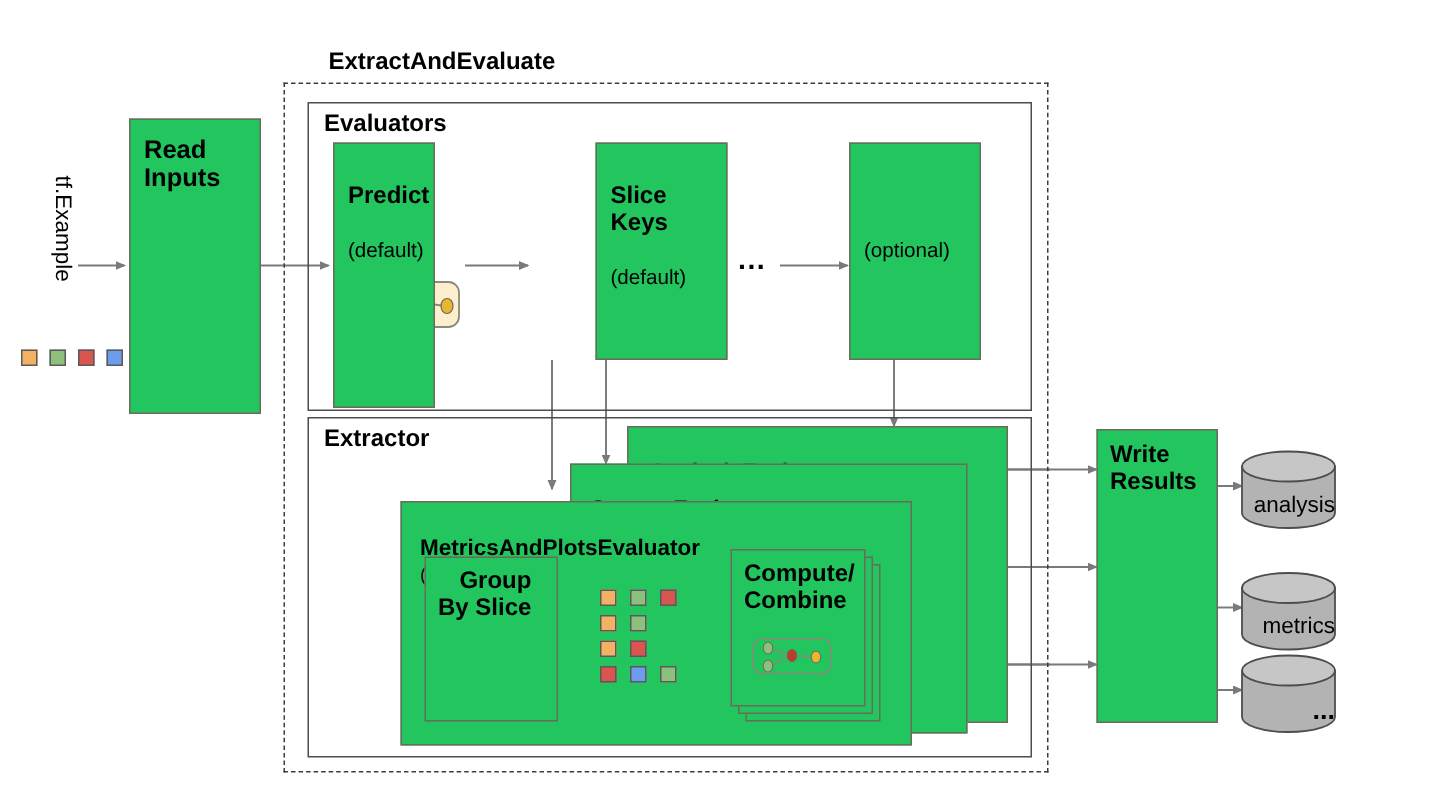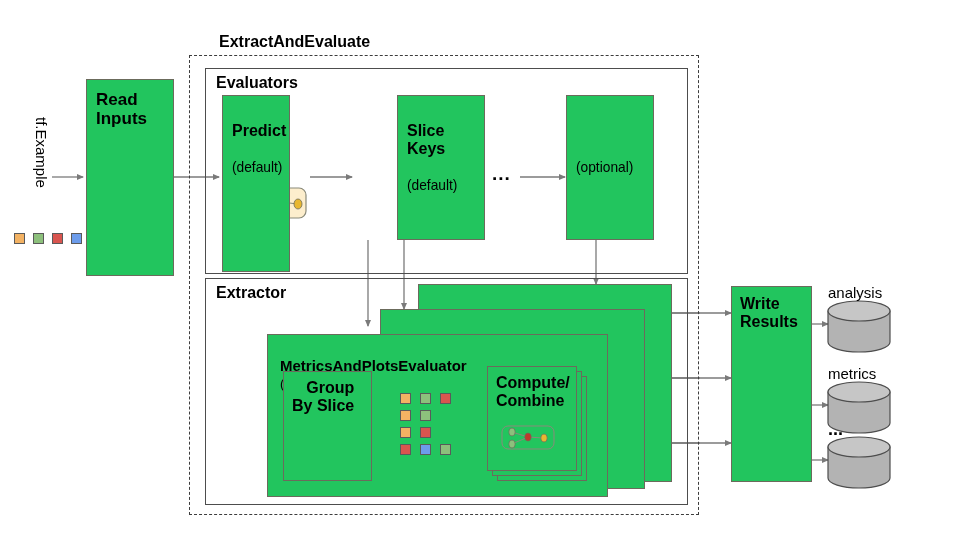--- a/index.html
+++ b/index.html
@@ -67,23 +67,24 @@
   svg.overlay {
     position: absolute;
     left: 0; top: 0;
     width: 960px; height: 540px;
     pointer-events: none;
   }
   .cyl-top { fill: #c6c6c6; stroke: #4d4d4d; stroke-width: 1.2; }
   .cyl-body { fill: #b3b3b3; stroke: #4d4d4d; stroke-width: 1.2; }
   .cyl-lbl {
     position: absolute;
-    text-align: left;
+    text-align: right;
     color: #000;
     font-size: 15px;
+    margin-top: 44px;
   }
   .dots {
     position: absolute;
     font-weight: bold;
     color: #000;
     letter-spacing: 1px;
   }
 </style>
 </head>
 <body>

